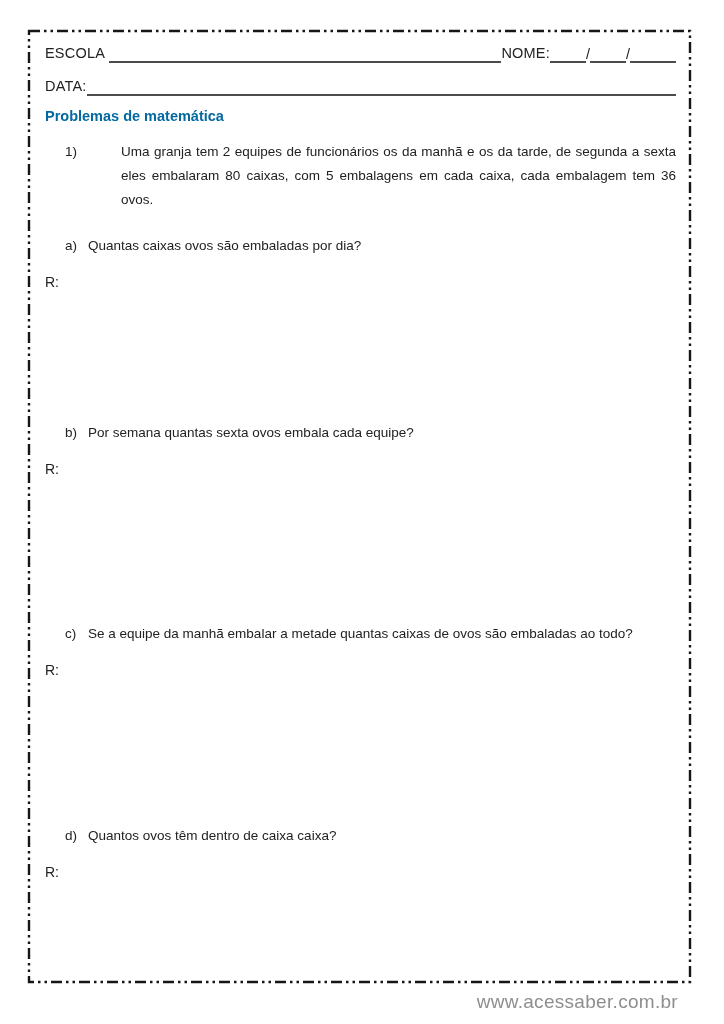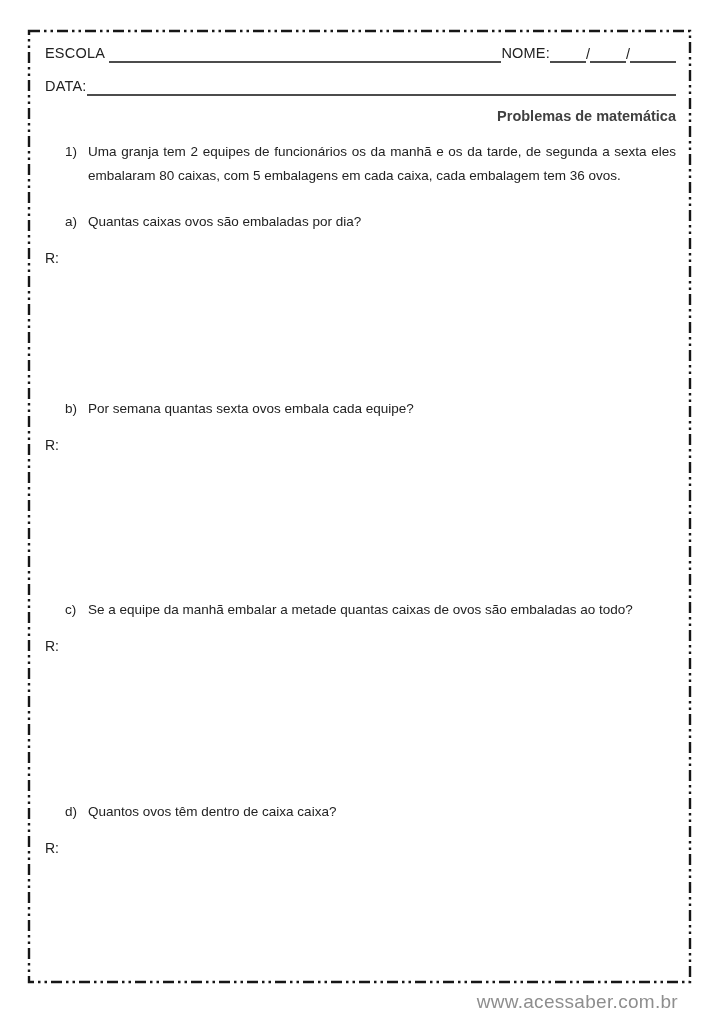--- a/index.html
+++ b/index.html
@@ -32,34 +32,34 @@
   .hrow .lbl { line-height: 1; padding-bottom: 3px; white-space: nowrap; letter-spacing: 0.2px; }
   .blank { border-bottom: 2px solid #4c4c4c; height: 14px; display: inline-block; }
   .grow { flex: 1 1 auto; }
   .blank.date { width: 36px; }
   .blank.date-last { width: 46px; }
   .blank.turma { width: 90px; }
   .slash { line-height: 1; padding-bottom: 2px; }
 
   
   .title {
-    text-align: right;
+    text-align: left;
     font-weight: bold;
     font-size: 14.5px;
     margin-top: 10px;
-    color: #404040;
+    color: #0369a1;
   }
   .problem {
     display: flex;
     margin-top: 16px;
     font-size: 13.5px;
     line-height: 24px;
   }
   .problem .num { width: 23px; flex: 0 0 23px; margin-left: 20px; }
-  .problem .ptext { flex: 1 1 auto; text-align: justify; }
+  .problem .ptext { flex: 1 1 auto; text-align: justify; margin-left: 33px; }
 
   .question {
     display: flex;
     font-size: 13.5px;
     line-height: 20px;
   }
   .question .letter { width: 23px; flex: 0 0 23px; margin-left: 20px; }
   .question .qtext { flex: 1 1 auto; }
 
   .q-a { margin-top: 24px; }

